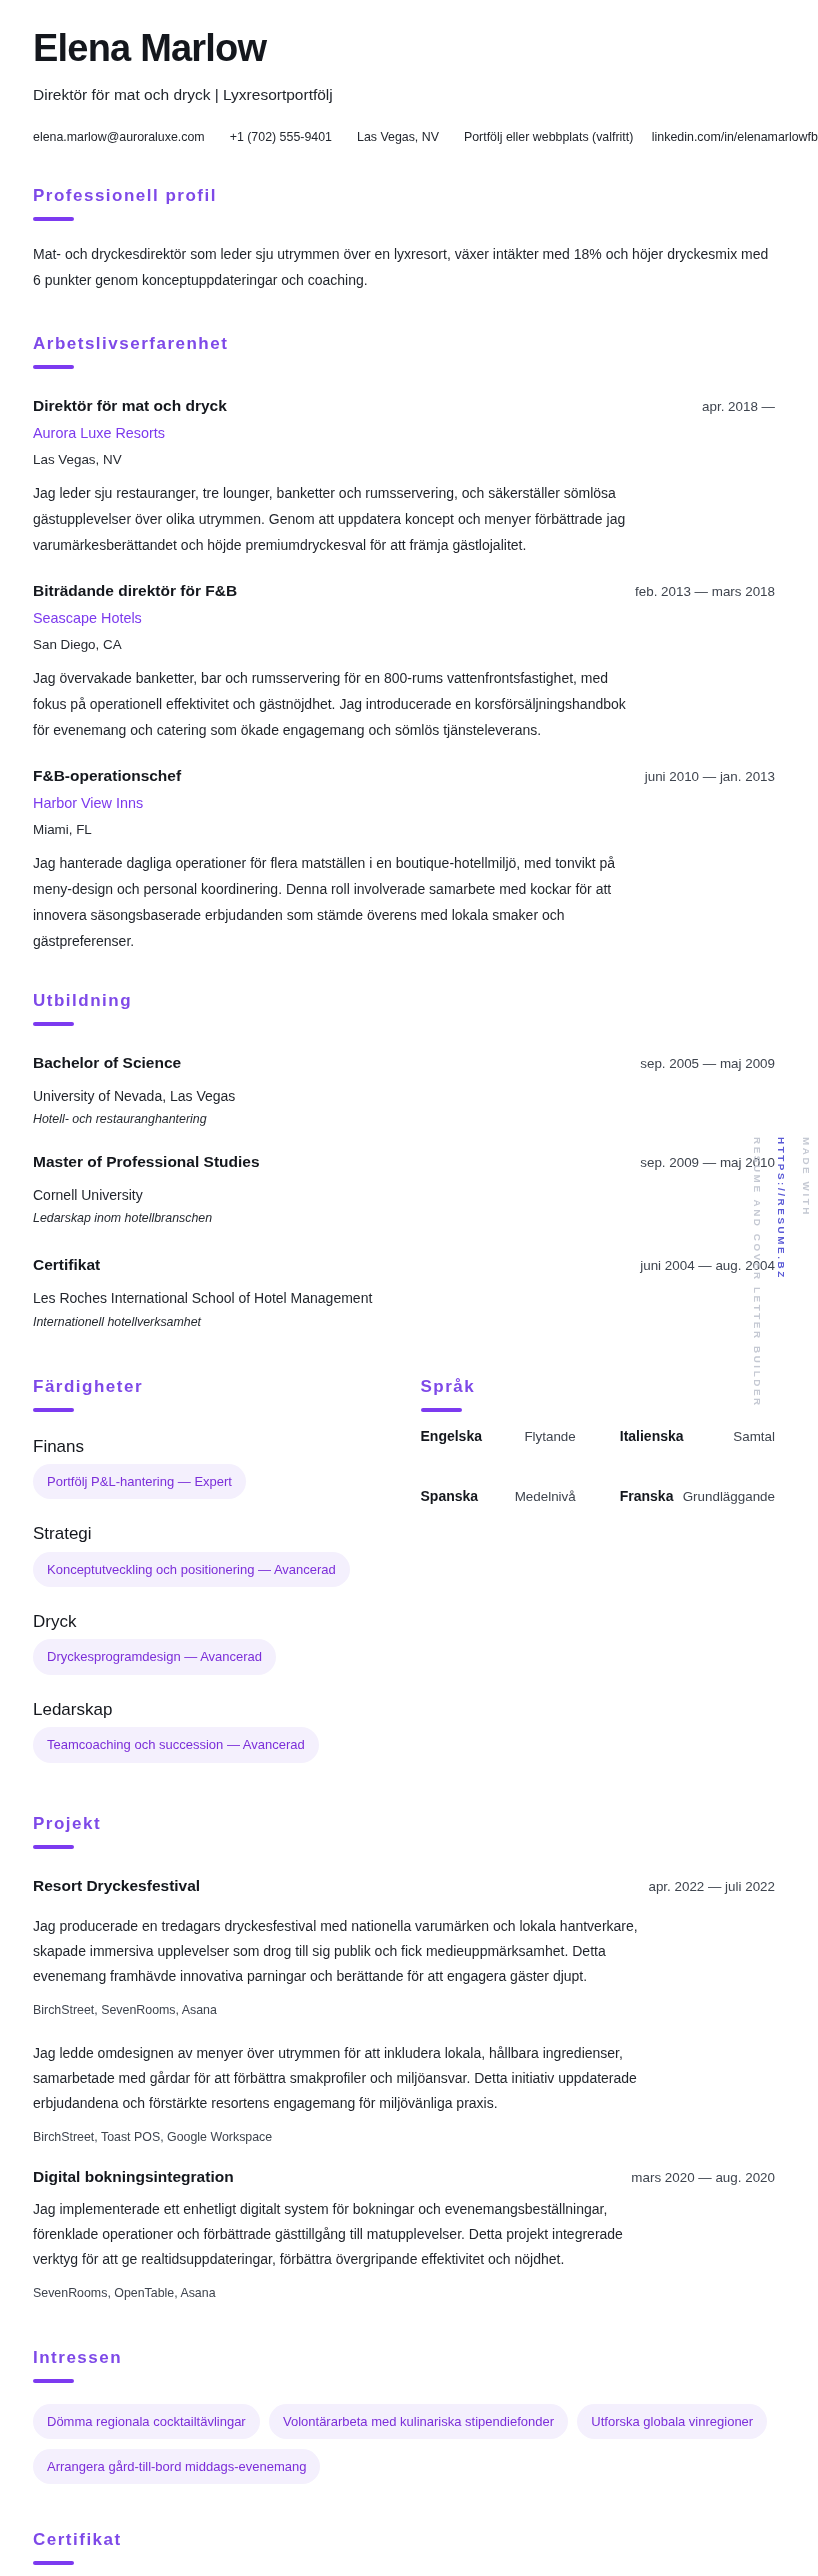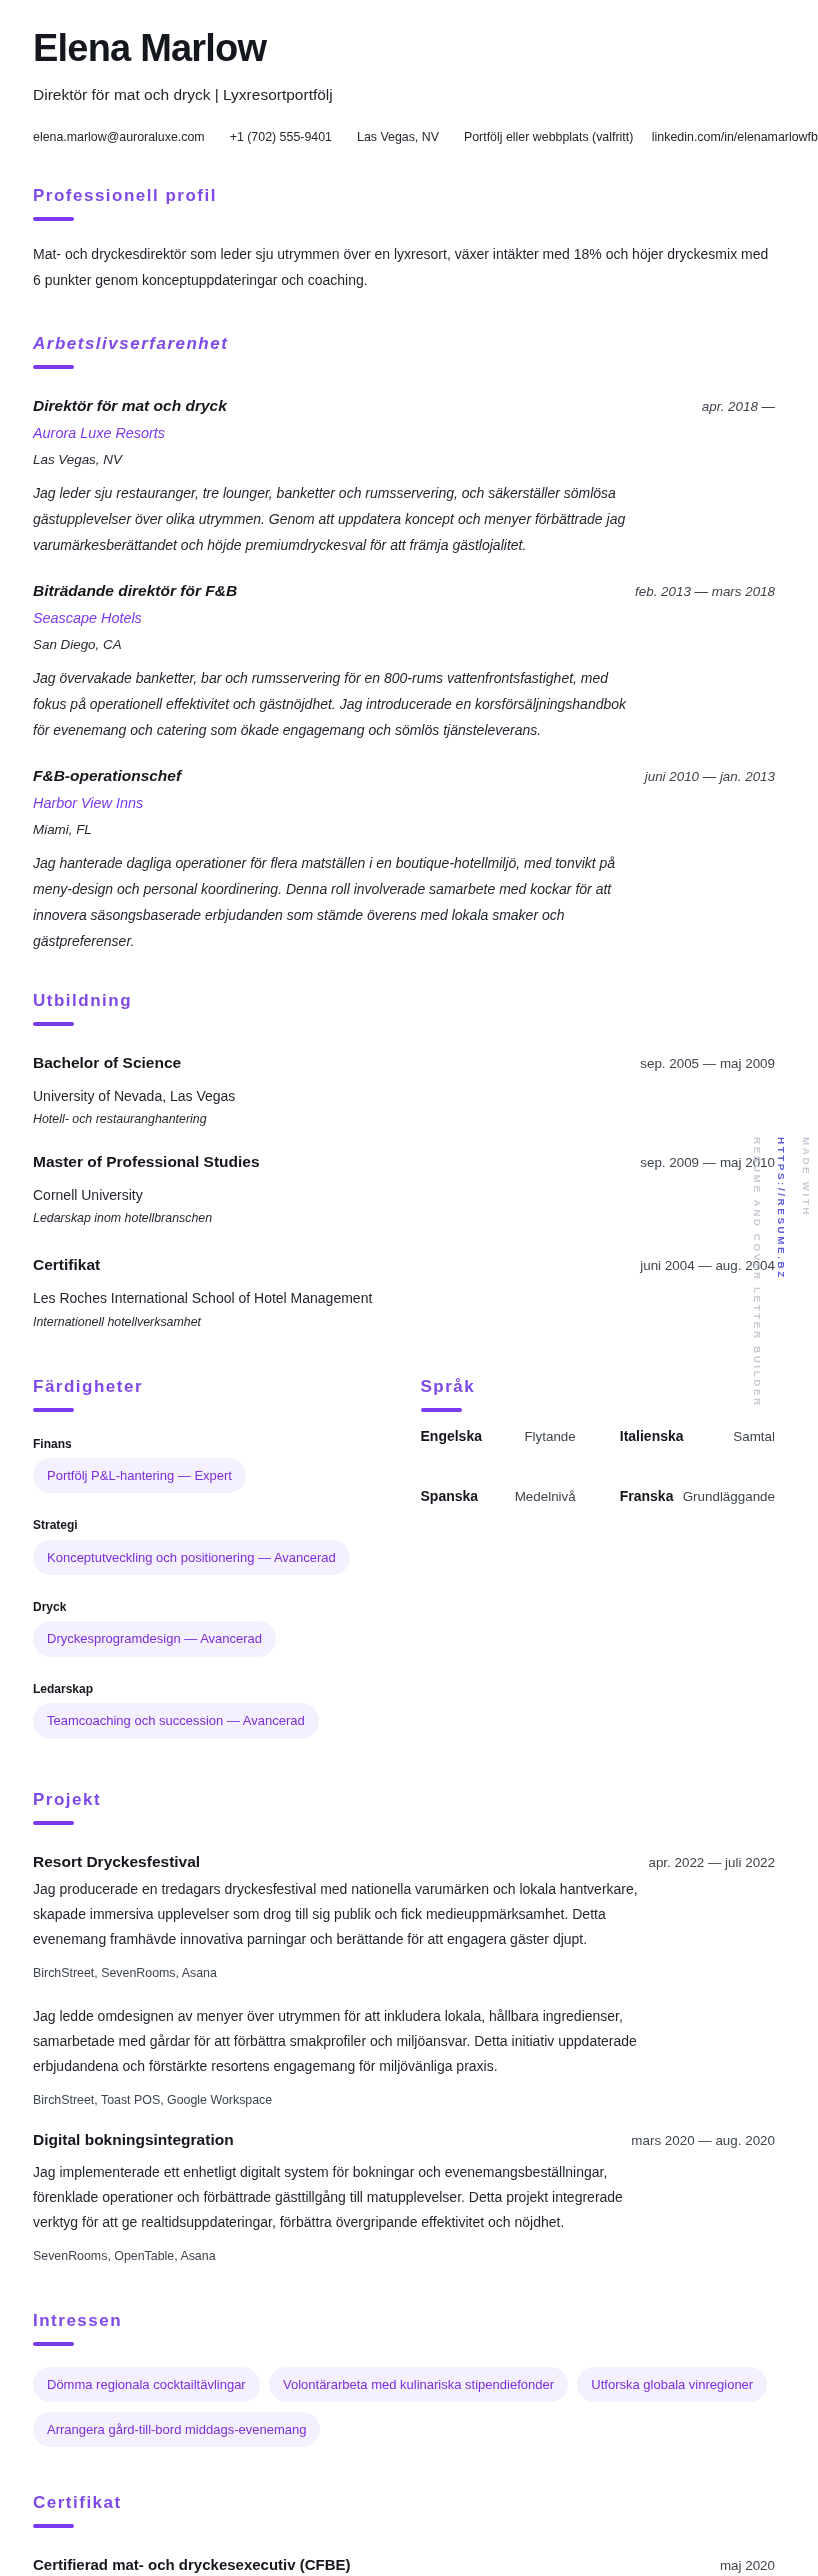--- a/index.html
+++ b/index.html
@@ -10,21 +10,21 @@
   
   .name{font-size:38px;font-weight:700;letter-spacing:-0.8px;color:#14171d;margin:0;line-height:1.02;}
   .job-headline{margin-top:18.5px;font-size:15.5px;color:#22262d;}
   .contact{margin-top:26px;display:flex;gap:18.5px;}
   .contact-row{display:flex;gap:25px;font-size:12.4px;color:#22262d;white-space:nowrap;}
 
   
   .sec-head{font-size:17px;font-weight:700;color:#7e49e8;letter-spacing:1.5px;line-height:1.1;}
   .sec-rule{width:41px;height:4.1px;border-radius:2.1px;background:#7c3af0;margin-top:11.3px;}
   .section{margin-top:43px;}
-  .section.experience{margin-top:42px;font-style:italic;}
+  .section.experience{margin-top:42px;}
   .section.education{margin-top:38px;}
   .section.projects{margin-top:52px;}
   .section.interests{margin-top:49px;}
   .section.certificates{margin-top:47px;}
 
   .profile-text{margin-top:19.6px;font-size:14px;line-height:26px;color:#1f232a;max-width:752px;}
 
   
   .entry{margin-top:24px;}
   .entry.first{margin-top:28px;}
@@ -37,21 +37,21 @@
   .tools{margin-top:7.2px;font-size:12.4px;color:#3e444e;}
 
   .edu-school{margin-top:16px;font-size:14px;color:#1f232a;}
   .edu-field{margin-top:8.2px;font-size:12.4px;color:#262a31;font-style:italic;}
   .edu-entry{margin-top:27px;}
   .edu-entry.first{margin-top:28px;}
   .edu-entry.last{margin-top:31px;}
 
   
   .twocol{display:grid;grid-template-columns:1fr 1fr;column-gap:33px;margin-top:49px;}
-  .skill-cat{margin-top:25px;font-size:12px;font-weight:700;color:#14171d;}
+  .skill-cat{margin-top:25px;font-size:17px;font-weight:400;color:#14171d;}
   .chip-wrap{margin-top:7.2px;}
   .chip{display:inline-block;background:#f4f0fd;color:#7c2fd9;border-radius:515px;
         padding:10px 14px;font-size:13px;line-height:1.2;}
   .lang-grid{display:grid;grid-template-columns:1fr 1fr;column-gap:11.3px;row-gap:15.5px;margin-top:16px;gap:44px;}
   .lang-pair{display:flex;justify-content:space-between;align-items:baseline;gap:7.2px;}
   .lang-name{font-size:14px;font-weight:700;color:#14171d;}
   .lang-level{font-size:13.4px;color:#3e444e;}
 
   
   .chips-row{display:flex;flex-wrap:wrap;gap:9.3px;margin-top:20.6px;max-width:742px;}
@@ -236,21 +236,21 @@
   <section class="section projects">
     <div class="sec-head">Projekt</div>
     <div class="sec-rule"></div>
     <div>
 
         <article class="entry first">
           <div class="entry-top">
             <span class="entry-title">Resort Dryckesfestival</span>
             <span class="entry-date">apr. 2022 — juli 2022</span>
           </div>
-          <p class="desc" style="margin-top:6px;line-height:25px;">Jag producerade en tredagars dryckesfestival med nationella varumärken och lokala hantverkare, skapade immersiva upplevelser som drog till sig publik och fick medieuppmärksamhet. Detta evenemang framhävde innovativa parningar och berättande för att engagera gäster djupt.</p>
+          <p class="desc" style="margin-top:19px;line-height:25px;">Jag producerade en tredagars dryckesfestival med nationella varumärken och lokala hantverkare, skapade immersiva upplevelser som drog till sig publik och fick medieuppmärksamhet. Detta evenemang framhävde innovativa parningar och berättande för att engagera gäster djupt.</p>
           <div class="tools">BirchStreet, SevenRooms, Asana</div>
         </article>
 
         <article class="entry">
           <p class="desc" style="margin-top:11.3px;line-height:25px;">Jag ledde omdesignen av menyer över utrymmen för att inkludera lokala, hållbara ingredienser, samarbetade med gårdar för att förbättra smakprofiler och miljöansvar. Detta initiativ uppdaterade erbjudandena och förstärkte resortens engagemang för miljövänliga praxis.</p>
           <div class="tools">BirchStreet, Toast POS, Google Workspace</div>
         </article>
 
         <article class="entry last">
           <div class="entry-top">

